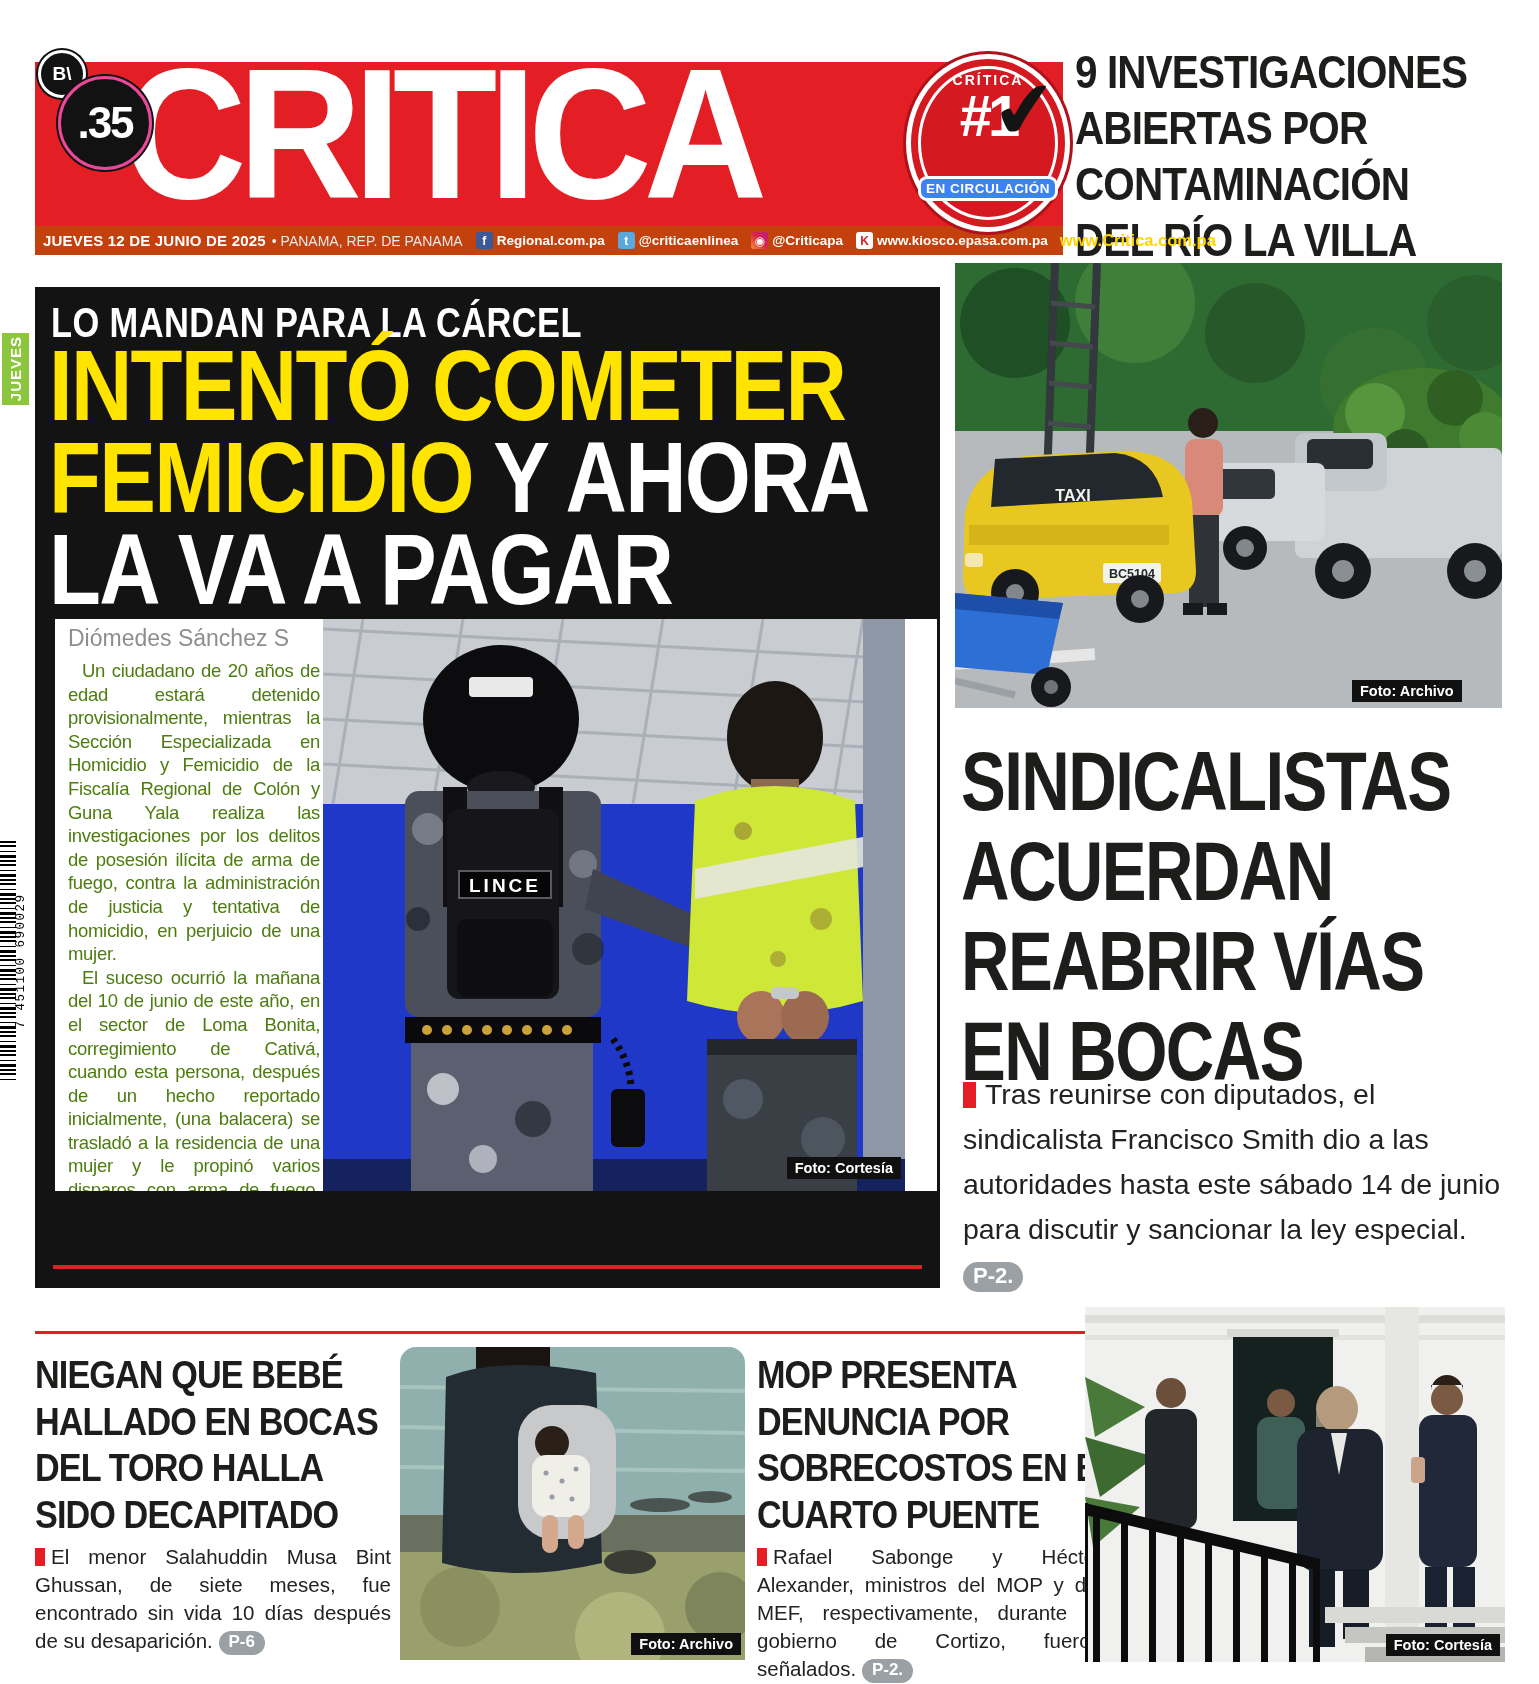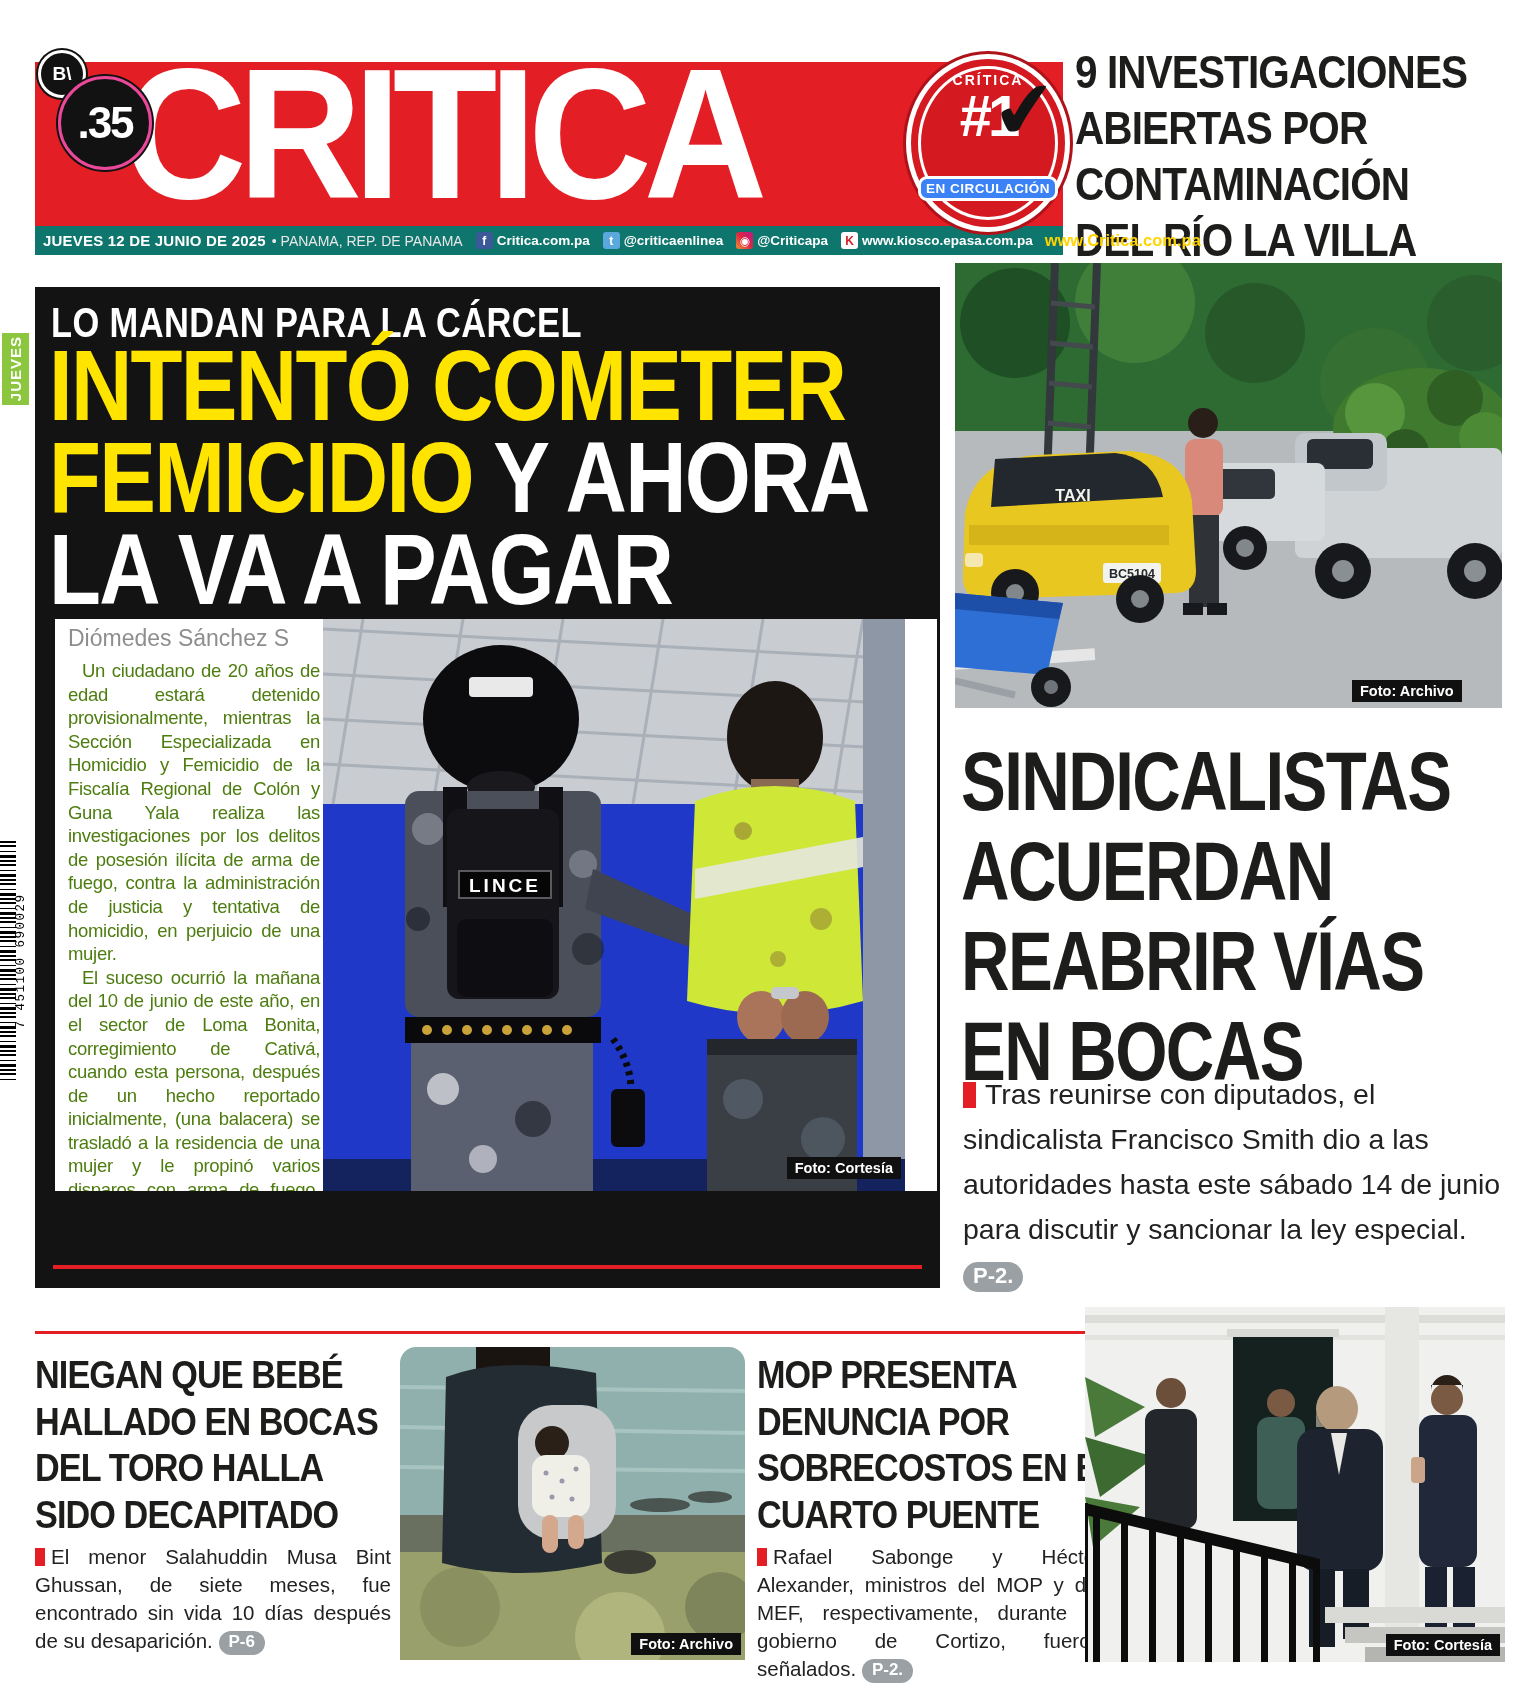--- a/index.html
+++ b/index.html
@@ -20,21 +20,21 @@
         display:flex;align-items:center;justify-content:center;letter-spacing:-2px;}
   .circ-badge{left:906px;top:54px;width:154px;height:168px;border-radius:50%;background:#d41920;
         border:5px solid #fff;box-shadow:0 0 0 3px #b0121a;z-index:6;text-align:center;color:#fff;}
   .circ-badge:after{content:"";position:absolute;inset:7px;border:3px solid #fff;border-radius:50%;}
   .circ-brand{position:relative;margin-top:13px;font-size:14px;font-weight:700;letter-spacing:2px;z-index:2;}
   .circ-num{position:relative;font-size:58px;font-weight:700;line-height:.95;letter-spacing:-4px;z-index:2;}
   .circ-check{position:absolute;right:8px;top:12px;font-size:78px;color:#141414;z-index:3;line-height:1;
         transform:rotate(-6deg);font-weight:700;}
   .circ-pill{position:absolute;left:7px;right:7px;bottom:26px;border:3px solid #fff;border-radius:9px;
         background:#3b82f6;font-size:13.5px;font-weight:700;padding:2px 0;z-index:4;letter-spacing:.5px;}
-  .date-strip{left:35px;top:226px;width:1028px;height:29px;background:#0f766e;color:#fff;display:flex;
+  .date-strip{left:35px;top:226px;width:1028px;height:29px;background:#c2410c;color:#fff;display:flex;
         align-items:center;padding:0 8px;box-sizing:border-box;white-space:nowrap;z-index:4;}
   .date-bold{font-weight:700;font-size:15px;letter-spacing:.2px;}
   .date-rest{font-size:14px;margin-left:6px;color:#e8e8e8;}
   .soc{display:inline-flex;align-items:center;gap:4px;margin-left:13px;font-weight:700;font-size:13.5px;}
   .ic{width:17px;height:17px;border-radius:3px;display:inline-flex;align-items:center;justify-content:center;
         font-size:12px;color:#fff;font-weight:700;flex:0 0 auto;}
   .ic-fb{background:#3b5998;}
   .ic-tw{background:#5aa8dc;}
   .ic-ig{background:linear-gradient(45deg,#f09433,#dc2743,#bc1888);}
   .ic-ki{background:#fff;color:#d22428;border-radius:3px;}
@@ -120,21 +120,21 @@
     <div class="circ-check">✔</div>
     <div class="circ-pill">EN CIRCULACIÓN</div>
   </div>
 
   <div class="abs date-strip">
     <span class="date-bold">JUEVES 12 DE JUNIO DE 2025</span>
     <span class="date-rest">• PANAMA, REP. DE PANAMA</span>
     <span class="spacer"></span>
     <span class="soc">
       <span class="ic ic-fb">f</span>
-      <span>Critica.com.pa</span>
+      <span>Regional.com.pa</span>
     </span>
     <span class="soc">
       <span class="ic ic-tw">t</span>
       <span>@criticaenlinea</span>
     </span>
     <span class="soc">
       <span class="ic ic-ig">◉</span>
       <span>@Criticapa</span>
     </span>
     <span class="soc">

